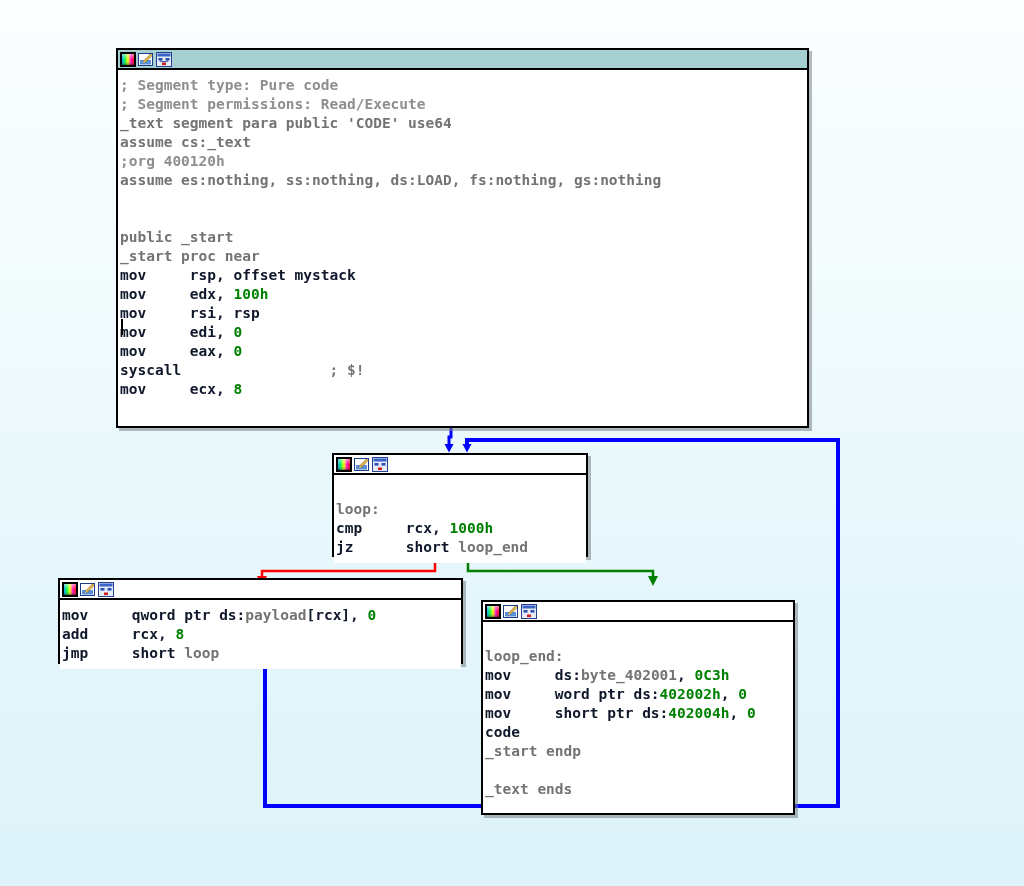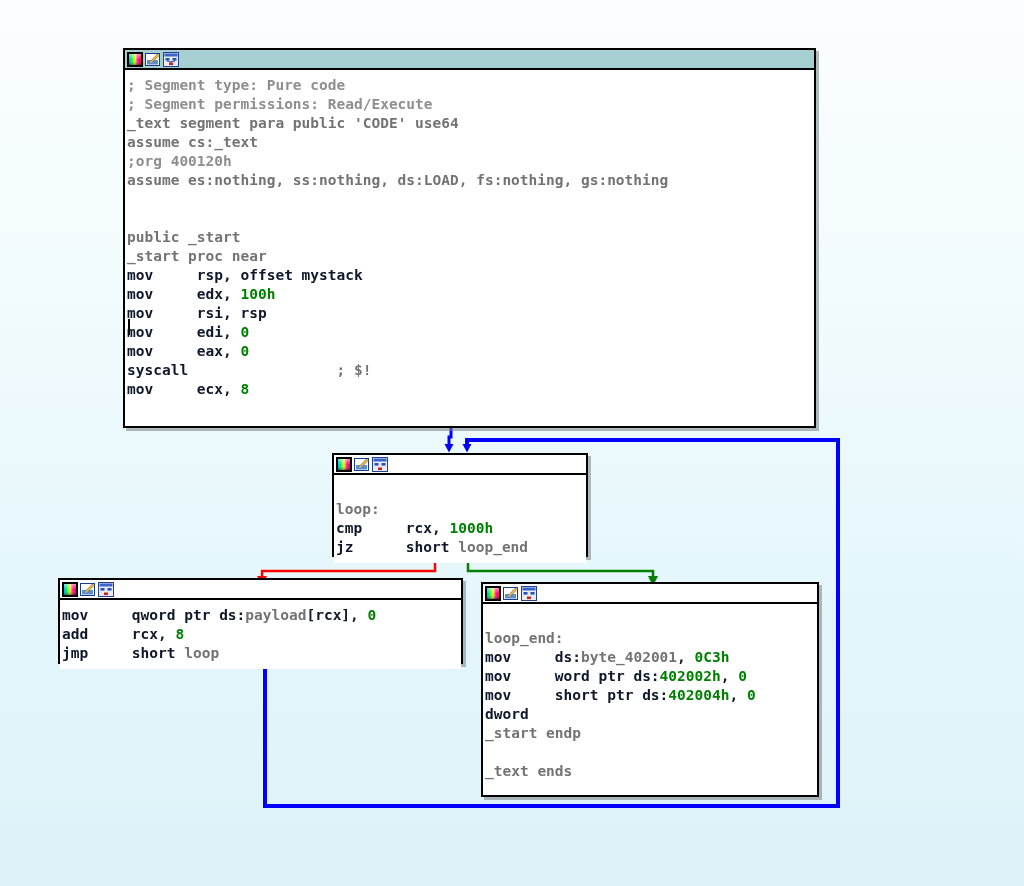--- a/index.html
+++ b/index.html
@@ -120,21 +120,21 @@
       <path d="M435,558 L435,571 L262,571 L262,576" stroke="#ff0000" stroke-width="2.5" fill="none"></path>
       <path d="M257,576 L267,576 L262,586 Z" fill="#ff0000"></path>
     </g>
 
     <g>
       <path d="M468,558 L468,571 L653,571 L653,576" stroke="#008000" stroke-width="2.5" fill="none"></path>
       <path d="M648,576 L658,576 L653,586 Z" fill="#008000"></path>
     </g>
   </svg>
 
-  <div class="node selected" style="left:123px; top:48px; width:693px; height:380px;">
+  <div class="node selected" style="left:116px; top:48px; width:693px; height:380px;">
     <div class="node-titlebar">
       <svg class="tb-icon" viewBox="0 0 16 15">
         <rect x="0" y="0" width="16" height="15" fill="#000000"></rect>
         <defs>
           <linearGradient id="pg1" x1="0" y1="0" x2="1" y2="0">
             <stop offset="0%" stop-color="#00a0ff"></stop>
               <stop offset="25%" stop-color="#00ff40"></stop>
             <stop offset="50%" stop-color="#ffff00"></stop>
               <stop offset="75%" stop-color="#ff00d0"></stop>
             <stop offset="100%" stop-color="#ff0000"></stop>
@@ -236,21 +236,21 @@
         <rect x="6" y="10.5" width="4" height="2.6" fill="#cf2020"></rect>
       </svg>
     </div>
     <div class="node-body">
         <div class="code-line"><span class="tk-ins">mov     </span><span class="tk-reg">qword ptr ds:</span><span class="tk-name">payload</span><span class="tk-reg">[rcx], </span><span class="tk-num">0</span></div>
         <div class="code-line"><span class="tk-ins">add     </span><span class="tk-reg">rcx, </span><span class="tk-num">8</span></div>
         <div class="code-line"><span class="tk-ins">jmp     </span><span class="tk-reg">short </span><span class="tk-name">loop</span></div>
       </div>
   </div>
 
-  <div class="node" style="left:481px; top:582px; width:338px; height:215px;">
+  <div class="node" style="left:481px; top:600px; width:314px; height:215px;">
     <div class="node-titlebar">
       <svg class="tb-icon" viewBox="0 0 16 15">
         <rect x="0" y="0" width="16" height="15" fill="#000000"></rect>
         <rect x="2" y="2" width="12" height="11" fill="url(#pg1)"></rect>
         <rect x="2" y="2" width="12" height="11" fill="url(#pg2)"></rect>
       </svg>
       <svg class="tb-icon" viewBox="0 0 16 15">
         <rect x="0.5" y="1.5" width="14" height="12" fill="#ffffff" stroke="#1a3a8a" stroke-width="1"></rect>
         <rect x="2" y="8" width="11" height="4.5" fill="#5a8fd8"></rect>
         <path d="M12.5,2 L14,3.5 L7,10.5 L5,11 L5.6,9 Z" fill="#f2c14e" stroke="#7a5a10" stroke-width="0.7"></path>
@@ -263,20 +263,20 @@
         <rect x="9.5" y="6" width="4" height="2.6" fill="#2b50b8"></rect>
         <rect x="6" y="10.5" width="4" height="2.6" fill="#cf2020"></rect>
       </svg>
     </div>
     <div class="node-body">
         <div class="code-line blank">&nbsp;</div>
         <div class="code-line"><span class="tk-name">loop_end:</span></div>
         <div class="code-line"><span class="tk-ins">mov     </span><span class="tk-reg">ds:</span><span class="tk-name">byte_402001</span><span class="tk-reg">, </span><span class="tk-num">0C3h</span></div>
         <div class="code-line"><span class="tk-ins">mov     </span><span class="tk-reg">word ptr ds:</span><span class="tk-num">402002h</span><span class="tk-reg">, </span><span class="tk-num">0</span></div>
         <div class="code-line"><span class="tk-ins">mov     </span><span class="tk-reg">short ptr ds:</span><span class="tk-num">402004h</span><span class="tk-reg">, </span><span class="tk-num">0</span></div>
-        <div class="code-line"><span class="tk-ins">dword</span></div>
+        <div class="code-line"><span class="tk-ins">code</span></div>
         <div class="code-line"><span class="tk-name">_start endp</span></div>
         <div class="code-line blank">&nbsp;</div>
         <div class="code-line"><span class="tk-name">_text ends</span></div>
       </div>
   </div>
 
 </div>
 
 </body></html>

